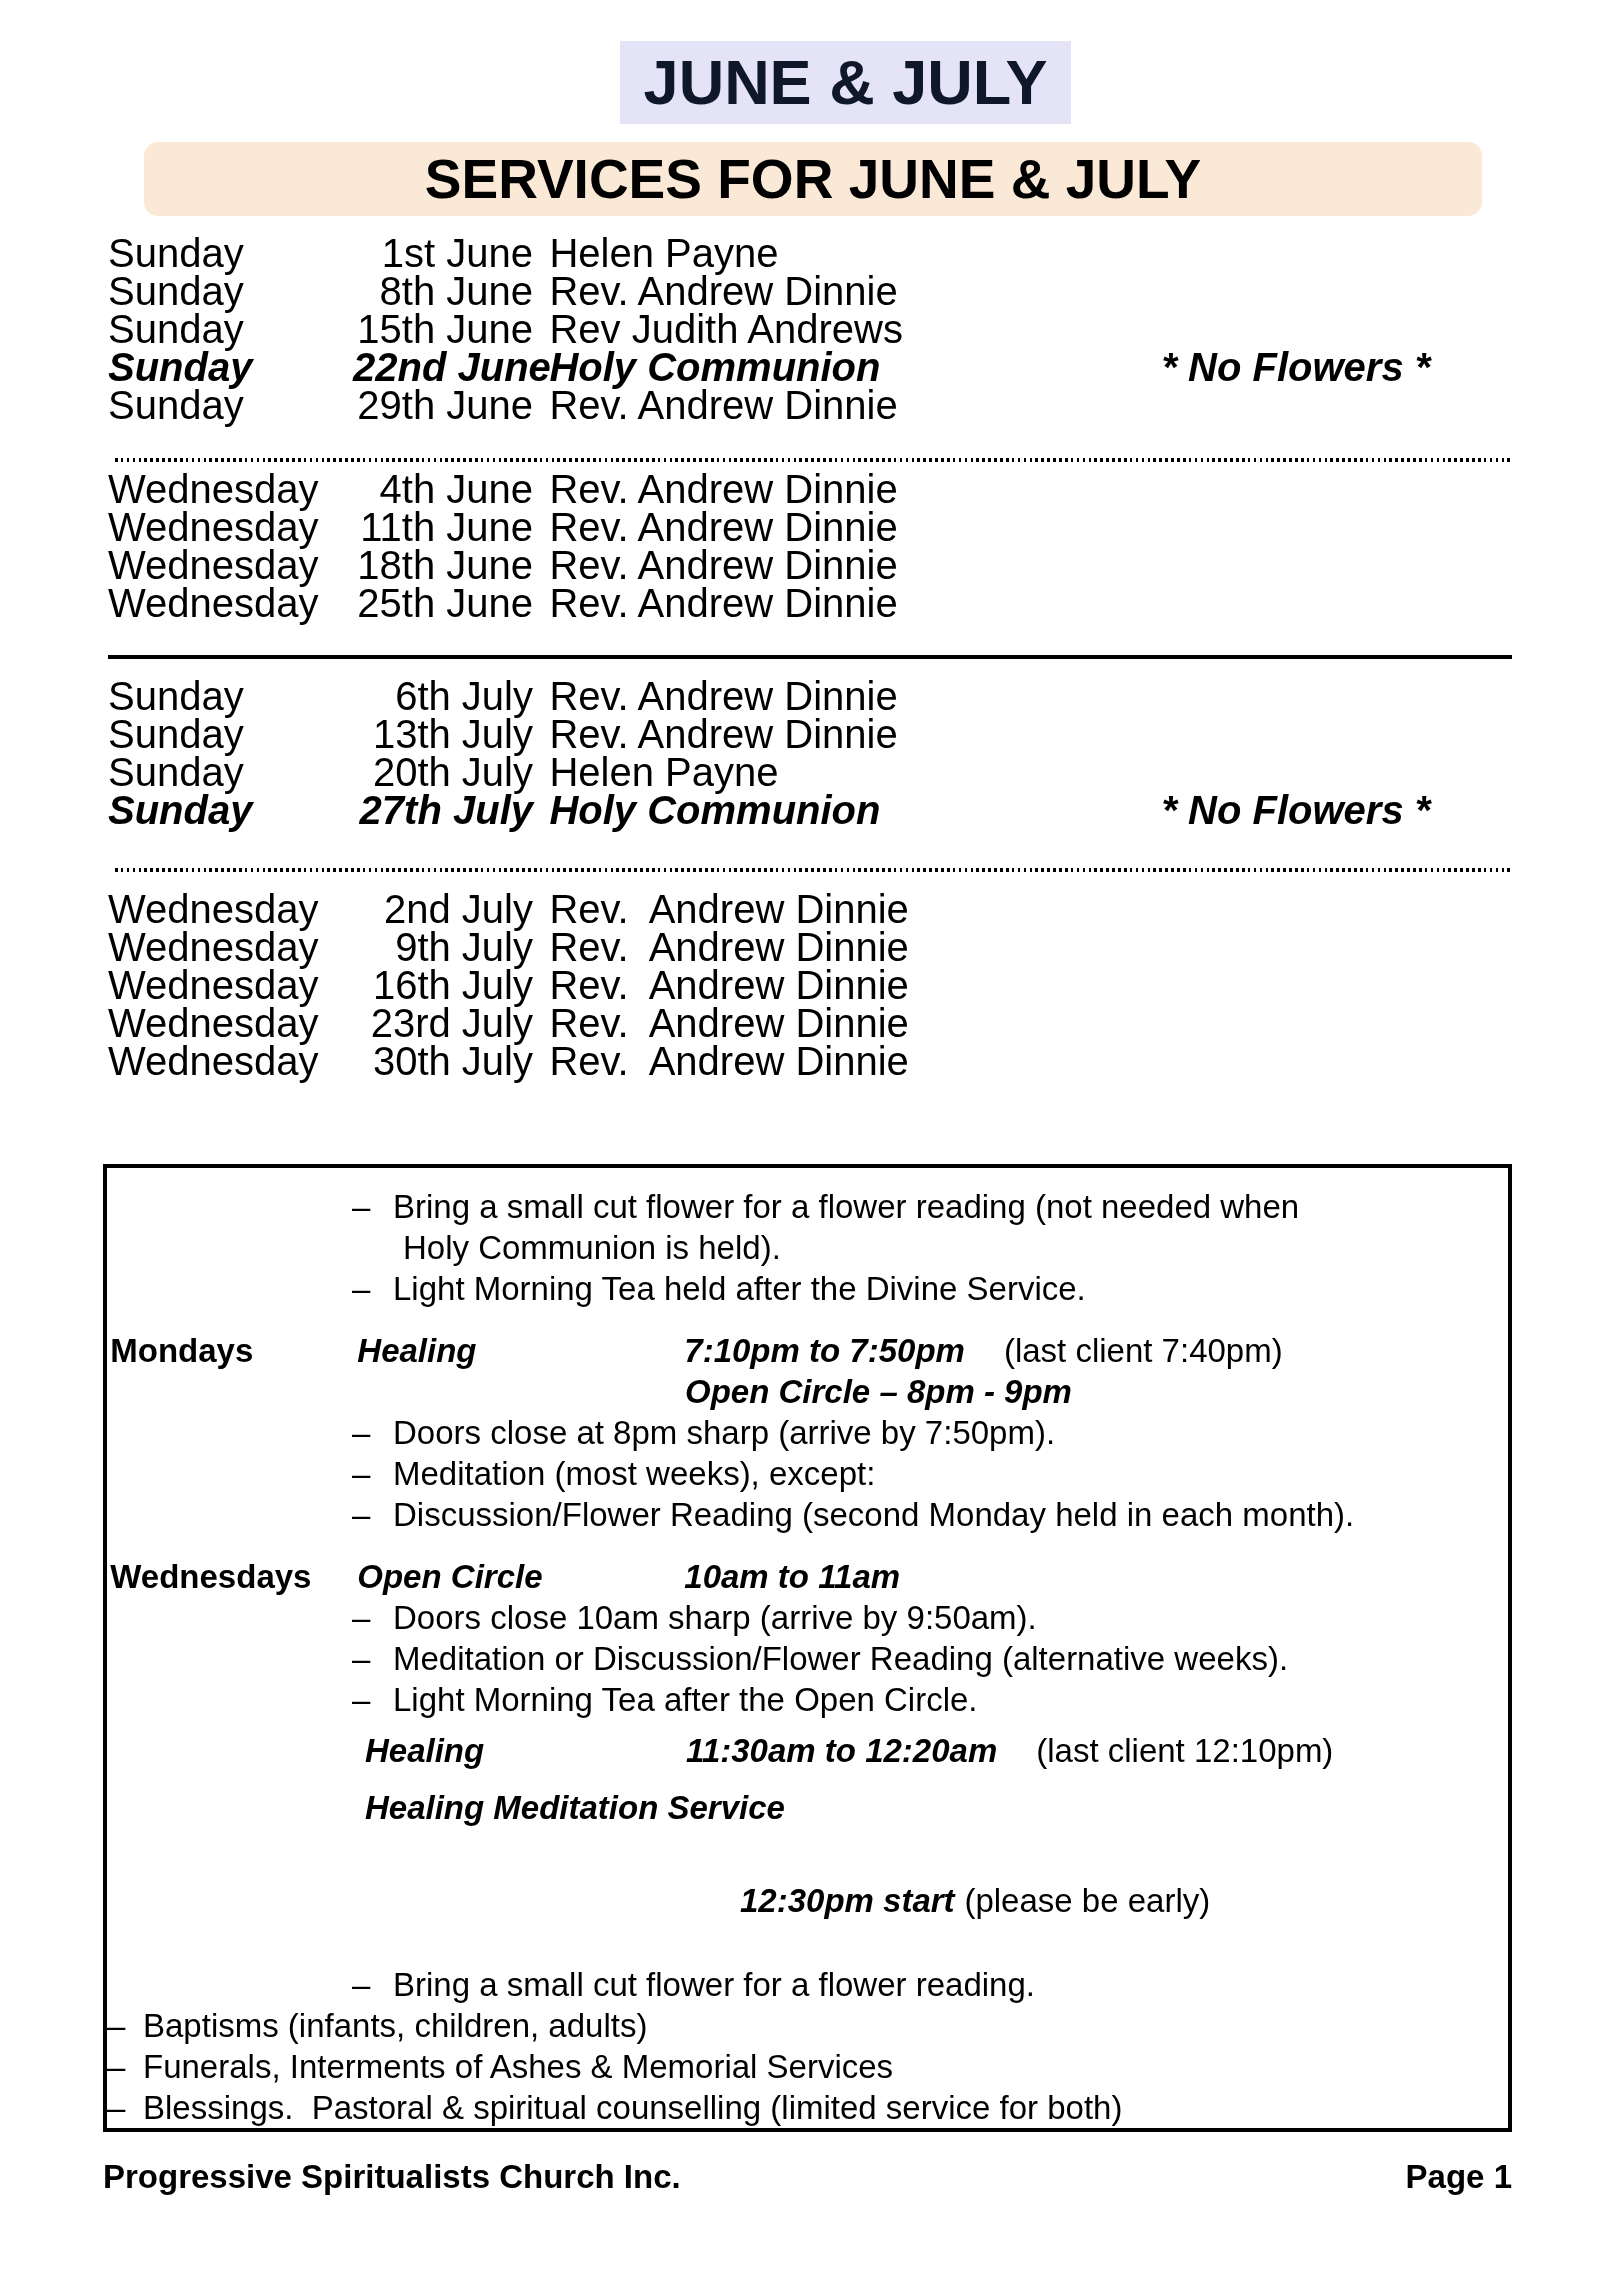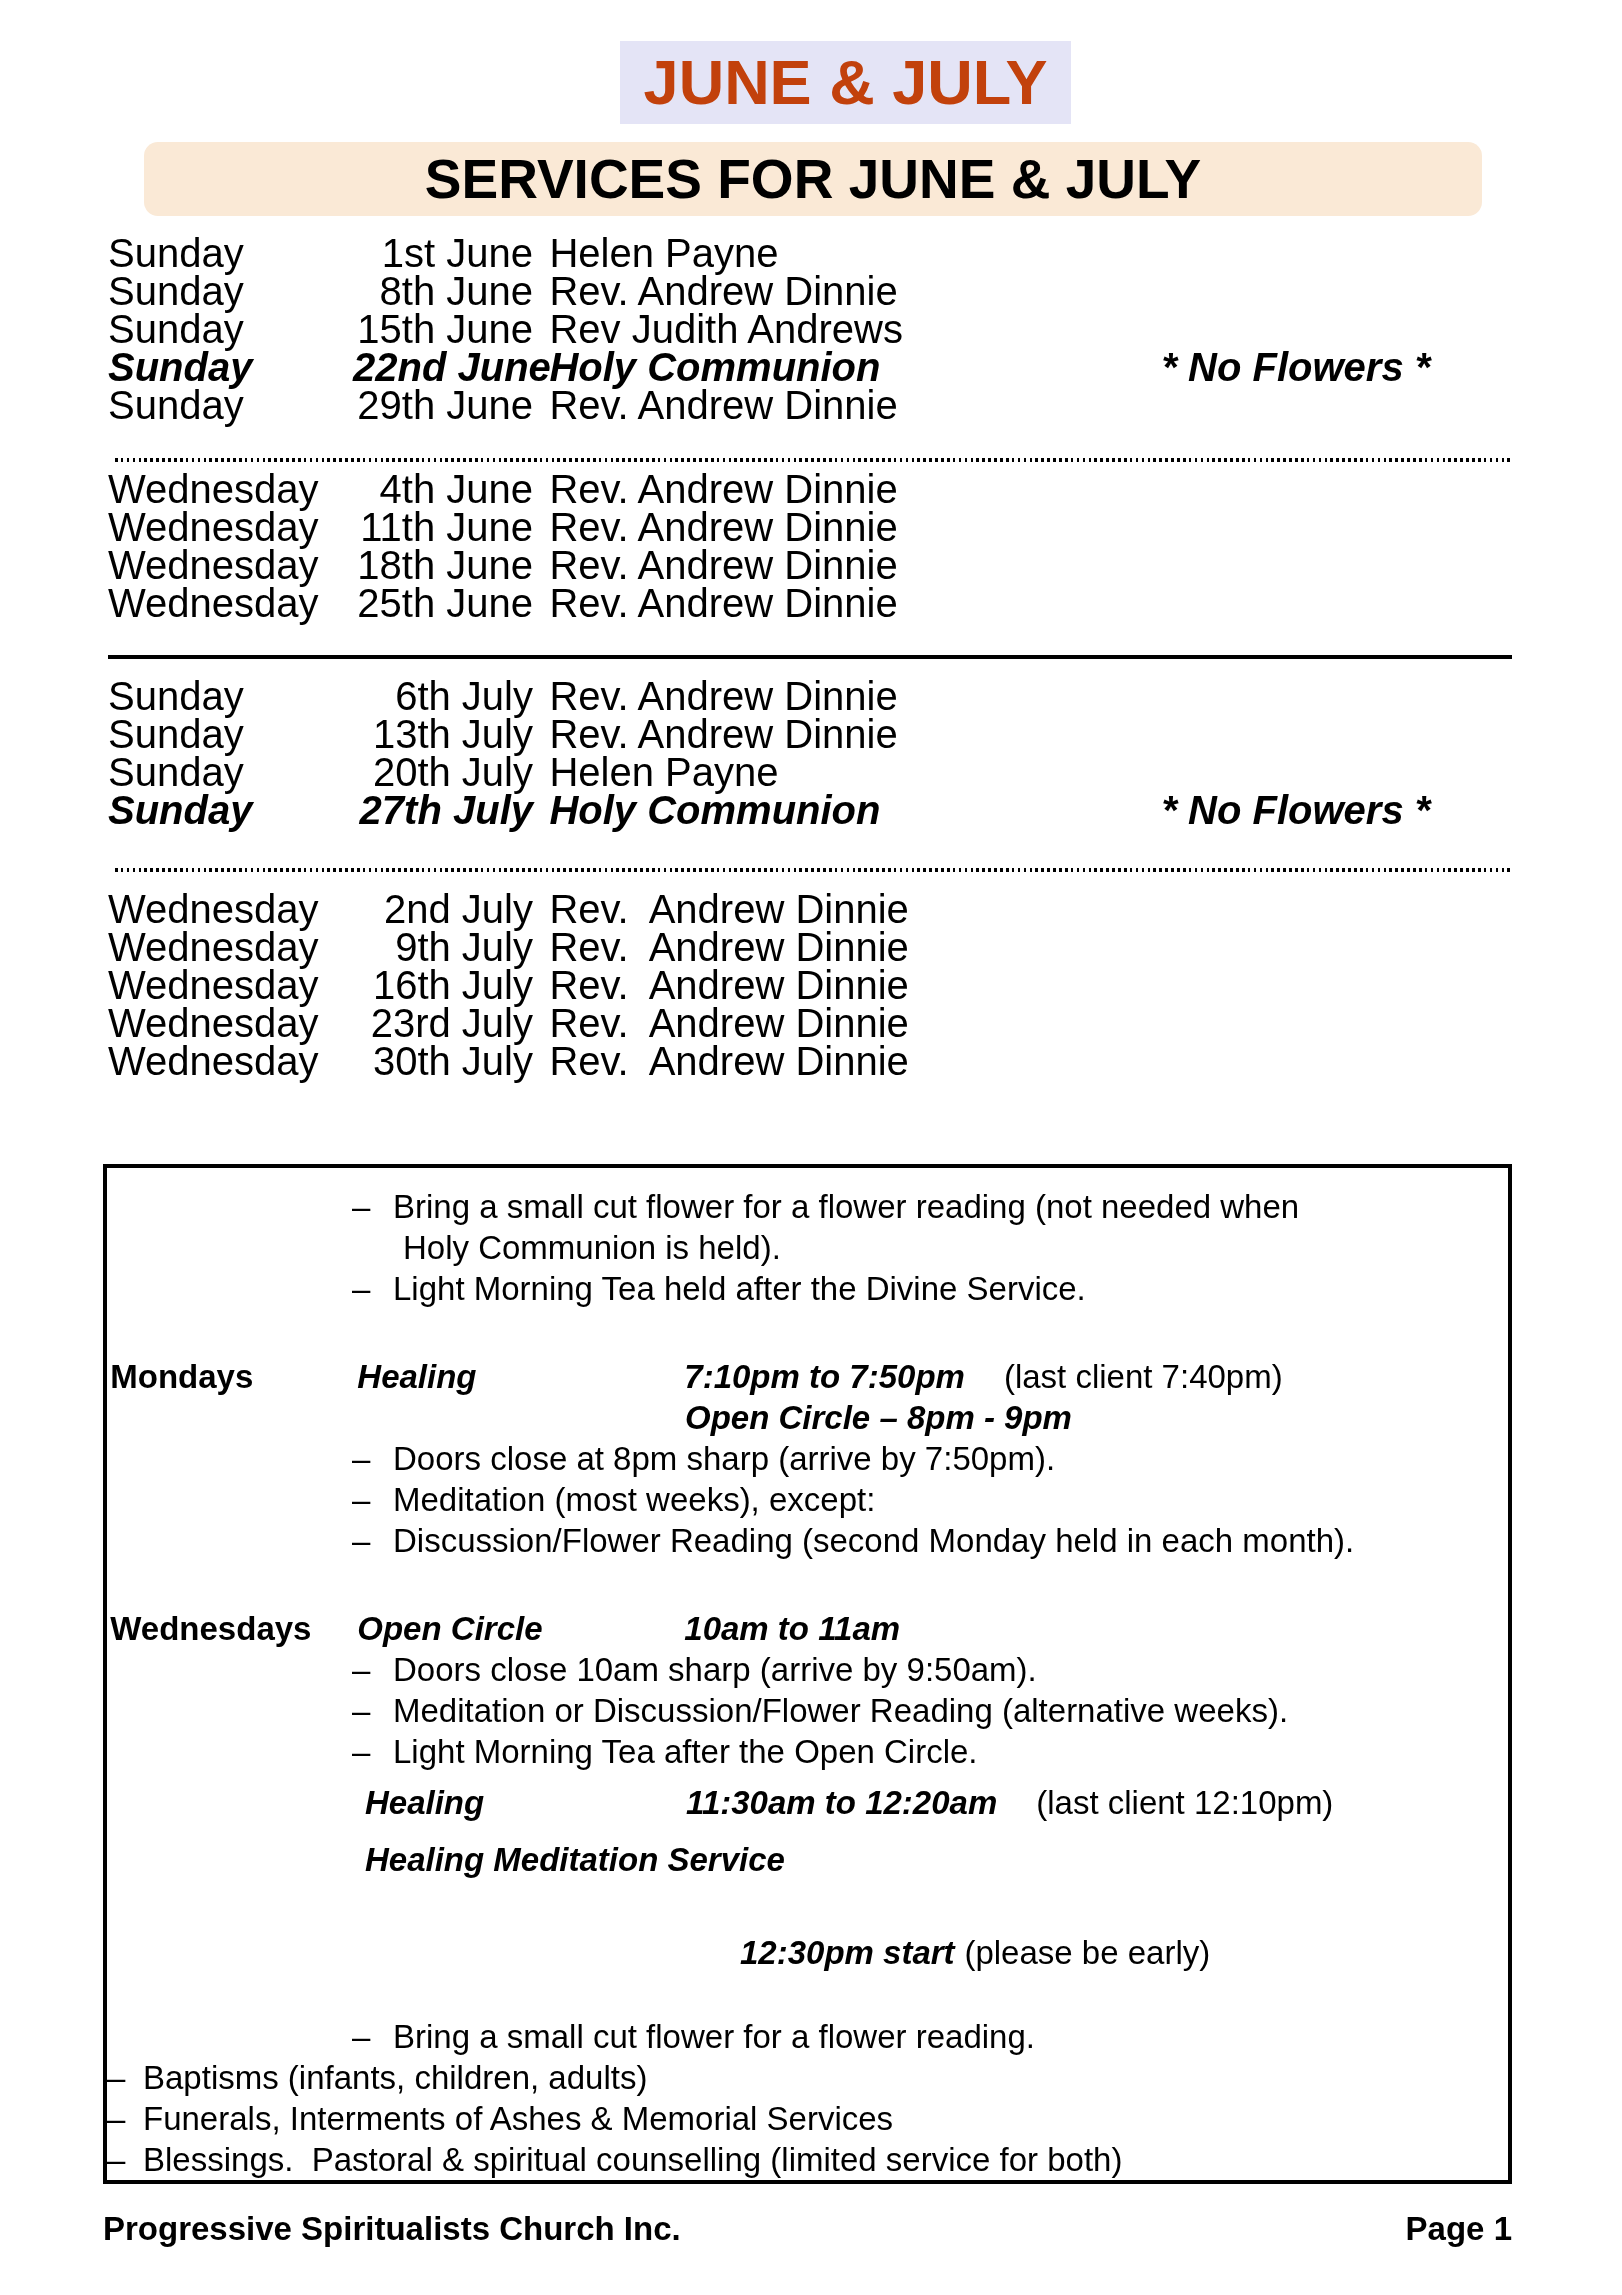--- a/index.html
+++ b/index.html
@@ -16,21 +16,21 @@
   }
 
   
   .title-badge {
     margin-left: 620px;
     width: fit-content;
     height: 83px;
     line-height: 83px;
     padding: 0 23.6px;
     background: #e4e4f6;
-    color: #c2410c;
+    color: #0f172a;
     font-size: 63px;
     font-weight: bold;
     white-space: pre;
   }
 
   
   .header-bar {
     margin: 17.7px 0 0 144px;
     width: 1338px;
     height: 74px;
@@ -106,21 +106,21 @@
   .other-title { font-weight: bold; }
   .oitem { display: flex; }
   .oitem .dash { width: 36px; }
 
   .mt5  { margin-top: 3.3px; }
   .mt3  { margin-top: 2px; }
   .mt15 { margin-top: 9.8px; }
   .mt16 { margin-top: 10.5px; }
   .mt25 { margin-top: 16.4px; }
   .mt40 { margin-top: 26px; }
-  .mt45 { margin-top: 47px; }
+  .mt45 { margin-top: 21px; }
 
   
   .footer {
     margin: 26px 0 0 103px;
     width: 1409px;
     display: flex;
     justify-content: space-between;
     font-size: 33px;
     font-weight: bold;
     line-height: 38px;

